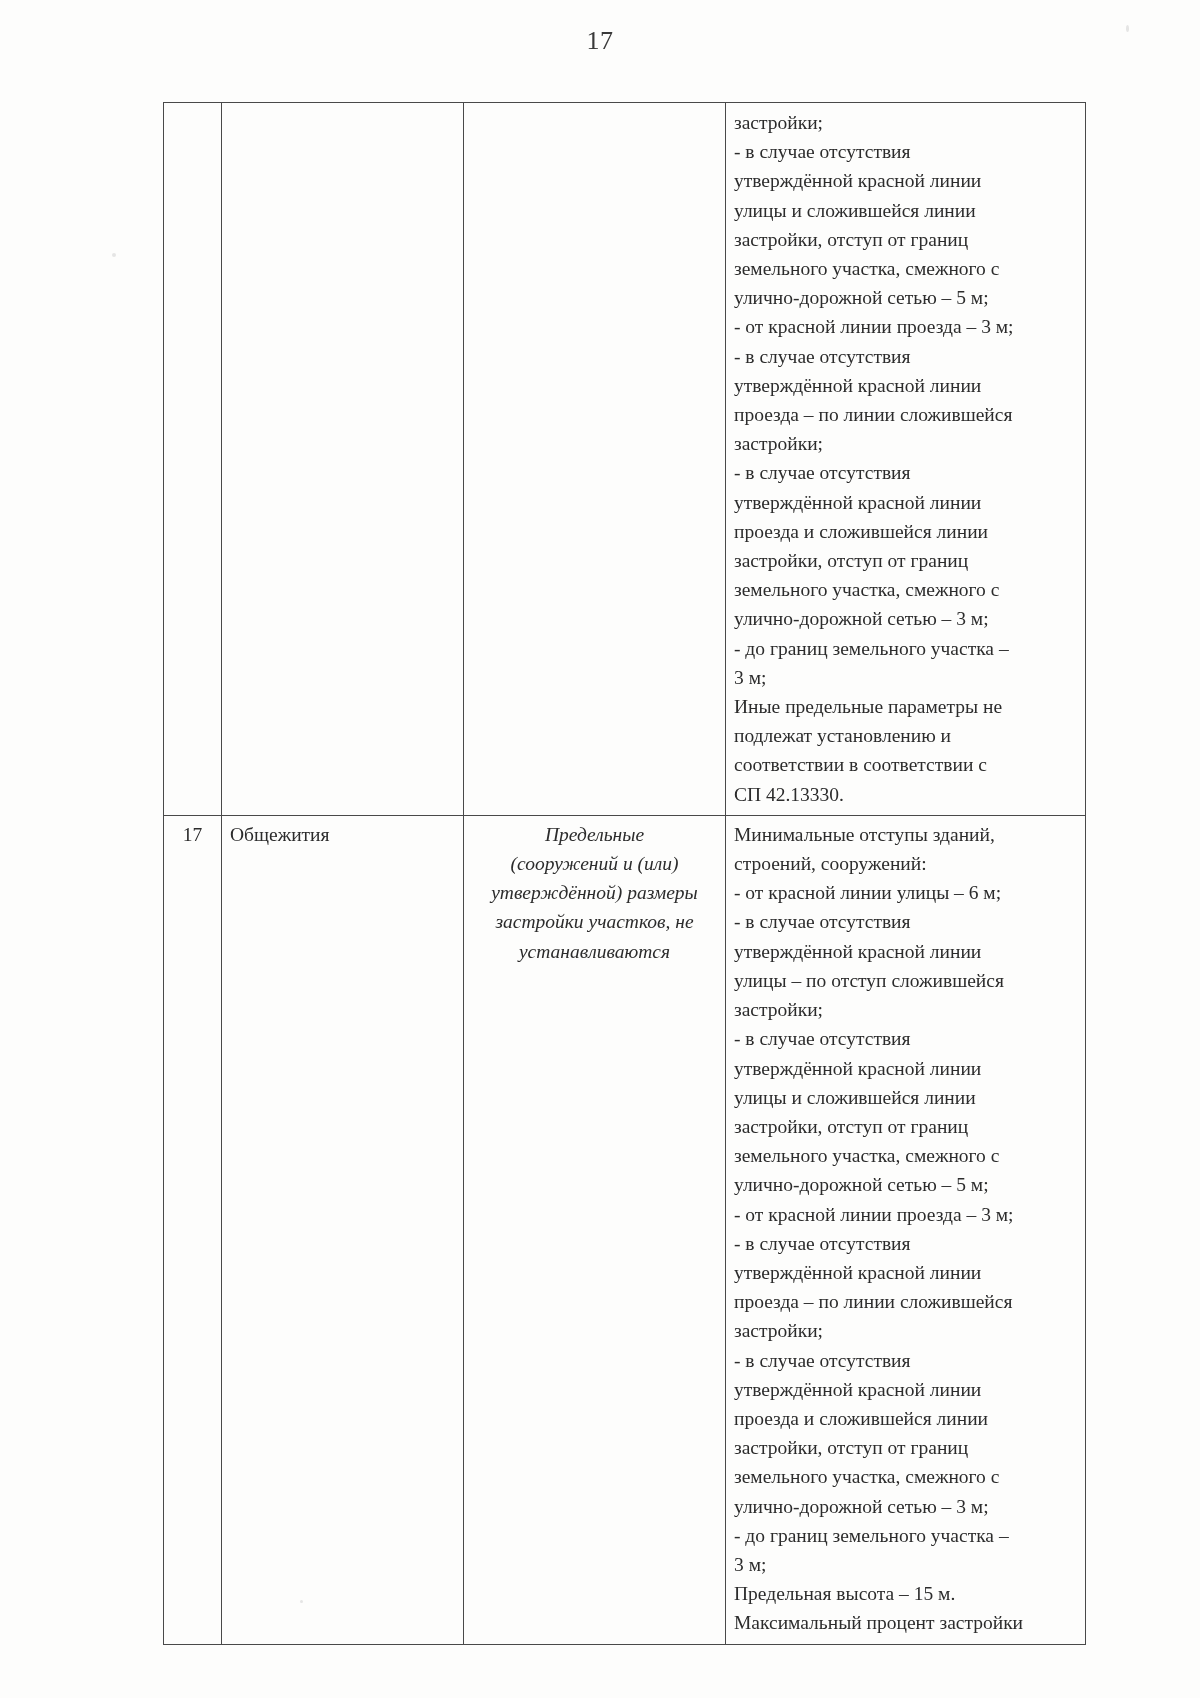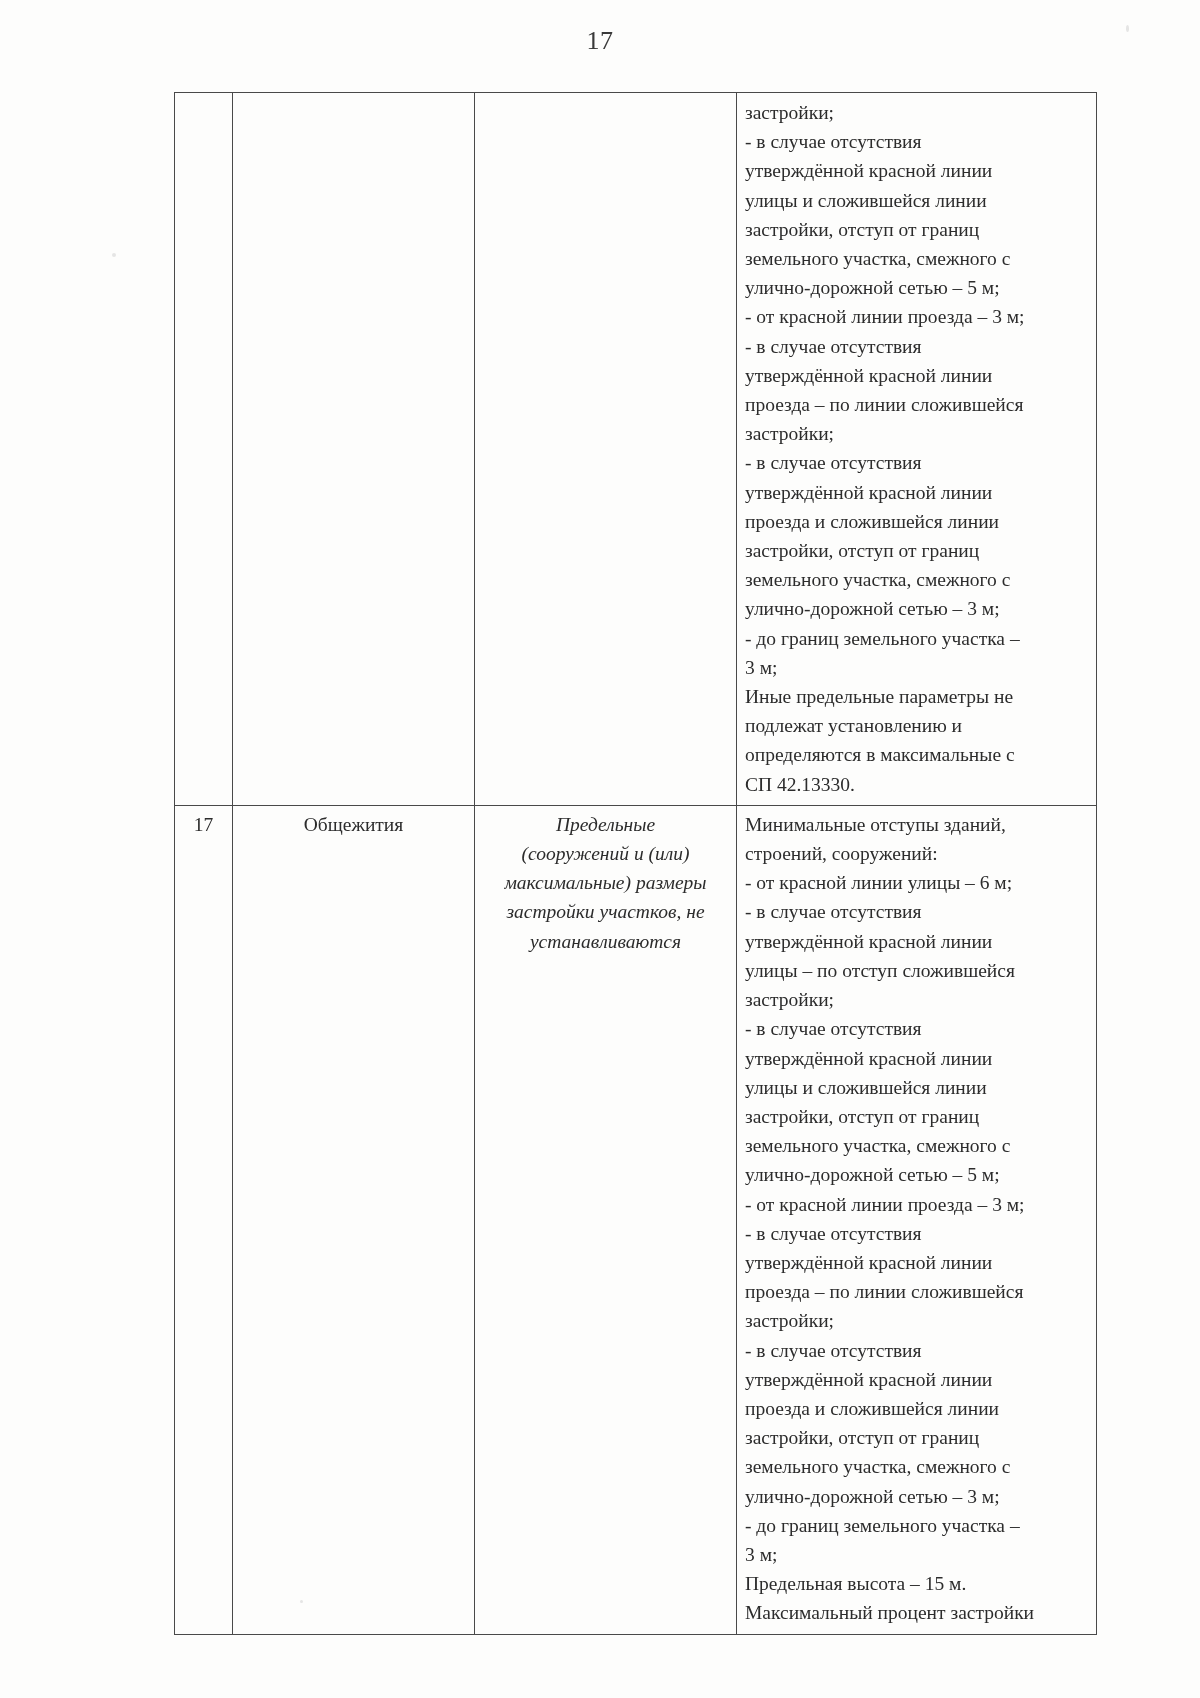--- a/index.html
+++ b/index.html
@@ -38,43 +38,42 @@
   .speck {
     position: absolute;
     background: #cfcfcf;
     border-radius: 50%;
     opacity: .55;
   }
 
   
   .doc-table {
     position: absolute;
-    top: 92px;
+    top: 102px;
     left: 163px;
     width: 922px;
     border-collapse: collapse;
     table-layout: fixed;
-    margin-left: 11px;
   }
   .doc-table td {
     border: 1.4px solid #4a4a4a;
     vertical-align: top;
     padding: 4px 8px 6px 8px;
     font-size: 19.5px;
     line-height: 29.2px;
     color: #2e2e2e;
   }
 
   col.c-num   { width: 58px; }
   col.c-name  { width: 242px; }
   col.c-size  { width: 262px; }
   col.c-param { width: 360px; }
 
   .cell-num   { text-align: center; }
-  .cell-name  { text-align: center; }
+  .cell-name  { text-align: left; }
   .cell-size  { text-align: center; font-style: italic; }
   .cell-param { text-align: left; }
 
   .line { display: block; white-space: pre-wrap; }
 
   
   .row-cont td { padding-top: 5px; }
 
   .empty-cell { padding: 0; }
 
@@ -128,32 +127,32 @@
           <span class="line">- в случае отсутствия</span>
           <span class="line">утверждённой красной линии</span>
           <span class="line">проезда и сложившейся линии</span>
           <span class="line">застройки, отступ от границ</span>
           <span class="line">земельного участка, смежного с</span>
           <span class="line">улично-дорожной сетью – 3 м;</span>
           <span class="line">- до границ земельного участка –</span>
           <span class="line">3 м;</span>
           <span class="line">Иные предельные параметры не</span>
           <span class="line">подлежат установлению и</span>
-          <span class="line">определяются в максимальные с</span>
+          <span class="line">соответствии в соответствии с</span>
           <span class="line">СП 42.13330.</span>
         </td>
       </tr>
 
       <tr class="row-entry">
         <td class="cell-num">17</td>
         <td class="cell-name">Общежития</td>
         <td class="cell-size">
           <span class="line">Предельные</span>
           <span class="line">(сооружений и (или)</span>
-          <span class="line">максимальные) размеры</span>
+          <span class="line">утверждённой) размеры</span>
           <span class="line">застройки участков, не</span>
           <span class="line">устанавливаются</span>
         </td>
         <td class="cell-param">
           <span class="line">Минимальные отступы зданий,</span>
           <span class="line">строений, сооружений:</span>
           <span class="line">- от красной линии улицы – 6 м;</span>
           <span class="line">- в случае отсутствия</span>
           <span class="line">утверждённой красной линии</span>
           <span class="line">улицы – по отступ сложившейся</span>

